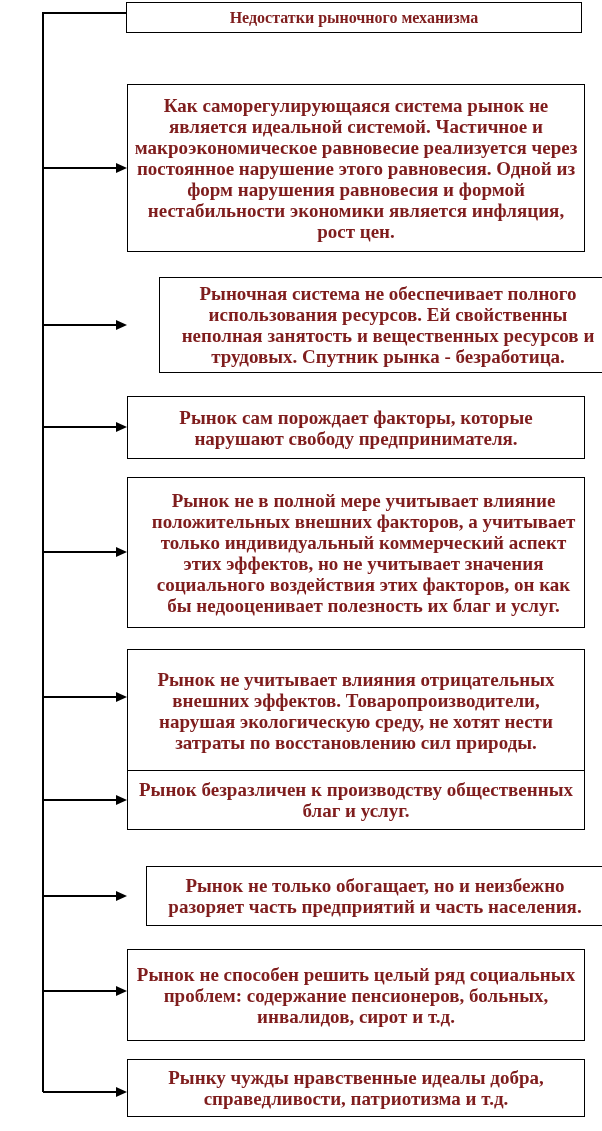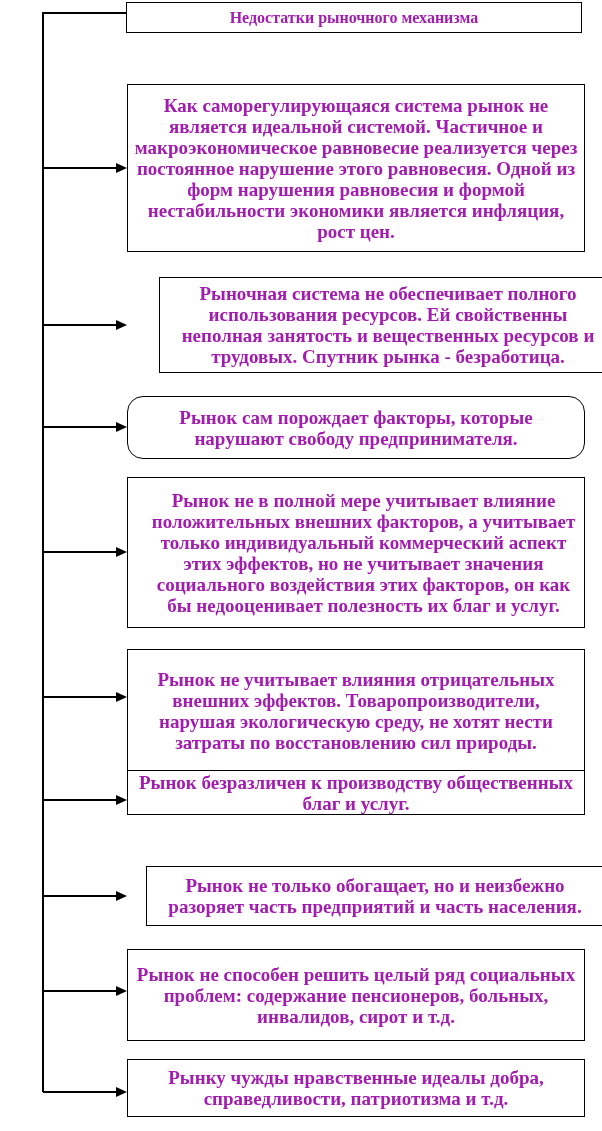--- a/index.html
+++ b/index.html
@@ -6,21 +6,21 @@
     margin: 0;
     padding: 0;
     background: #ffffff;
   }
   .canvas {
     position: relative;
     width: 602px;
     height: 1131px;
     background: #ffffff;
     font-family: "Liberation Serif", "DejaVu Serif", serif;
-    color: #a21caf;
+    color: #7f1d1d;
     overflow: hidden;
   }
   
   .vline {
     position: absolute;
     left: 42px;
     top: 12px;
     width: 2px;
     height: 1080px;
     background: #000000;
@@ -76,24 +76,24 @@
   }
   .title-box {
     left: 126px;
     top: 2px;
     width: 456px;
     height: 31px;
     font-size: 16px;
   }
   .b1 { top: 84px;   height: 168px; }
   .b2 { top: 277px;  height: 96px; margin-left: 32px;  }
-  .b3 { top: 396px;  height: 63px; border-radius: 16px;  }
+  .b3 { top: 396px;  height: 63px;  }
   .b4 { top: 477px;  height: 151px; padding-left: 21px; }
   .b5 { top: 649px;  height: 124px;  }
-  .b6 { top: 770px;  height: 45px;  }
+  .b6 { top: 770px;  height: 60px;  }
   .b7 { top: 866px;  height: 60px; margin-left: 19px;  }
   .b8 { top: 949px;  height: 92px;  }
   .b9 { top: 1059px; height: 58px;  }
 </style>
 </head>
 <body>
 
 <div class="canvas">
 
   <div class="vline"></div>

